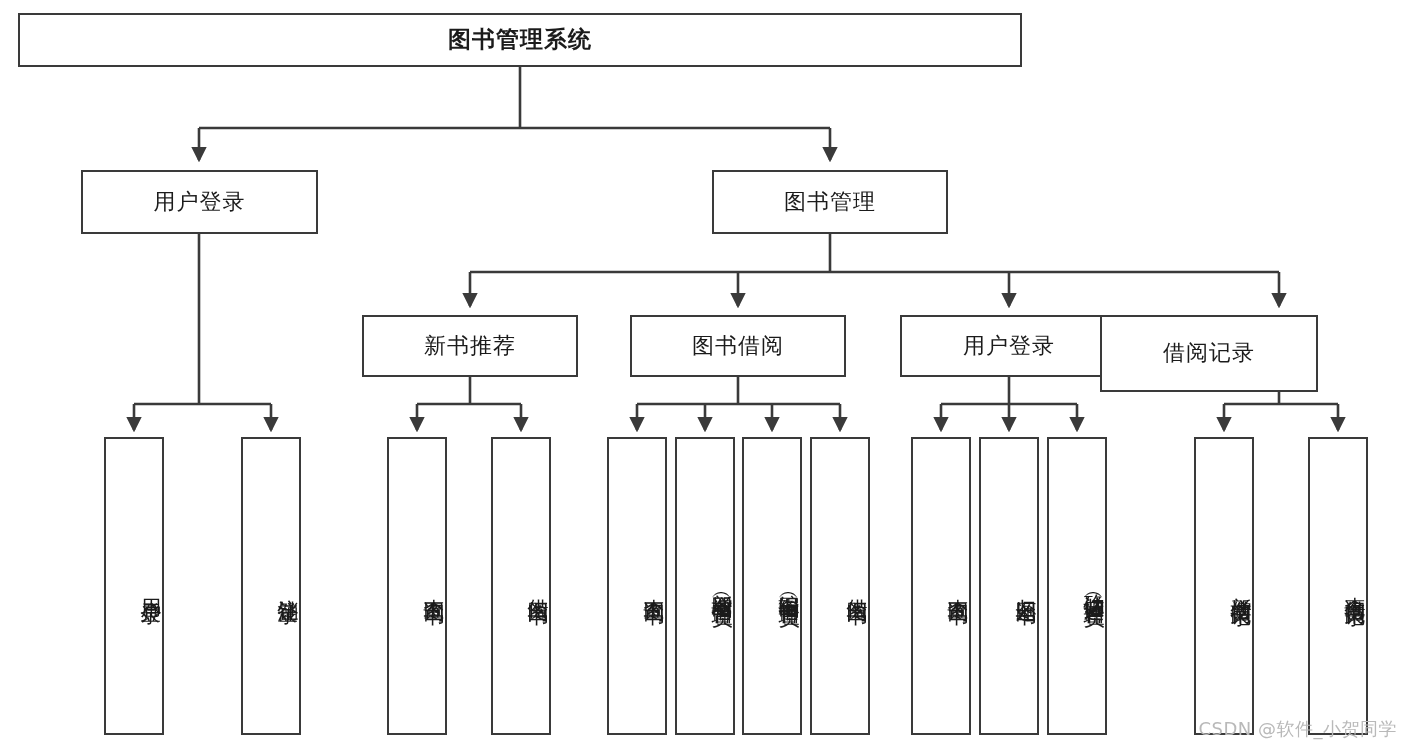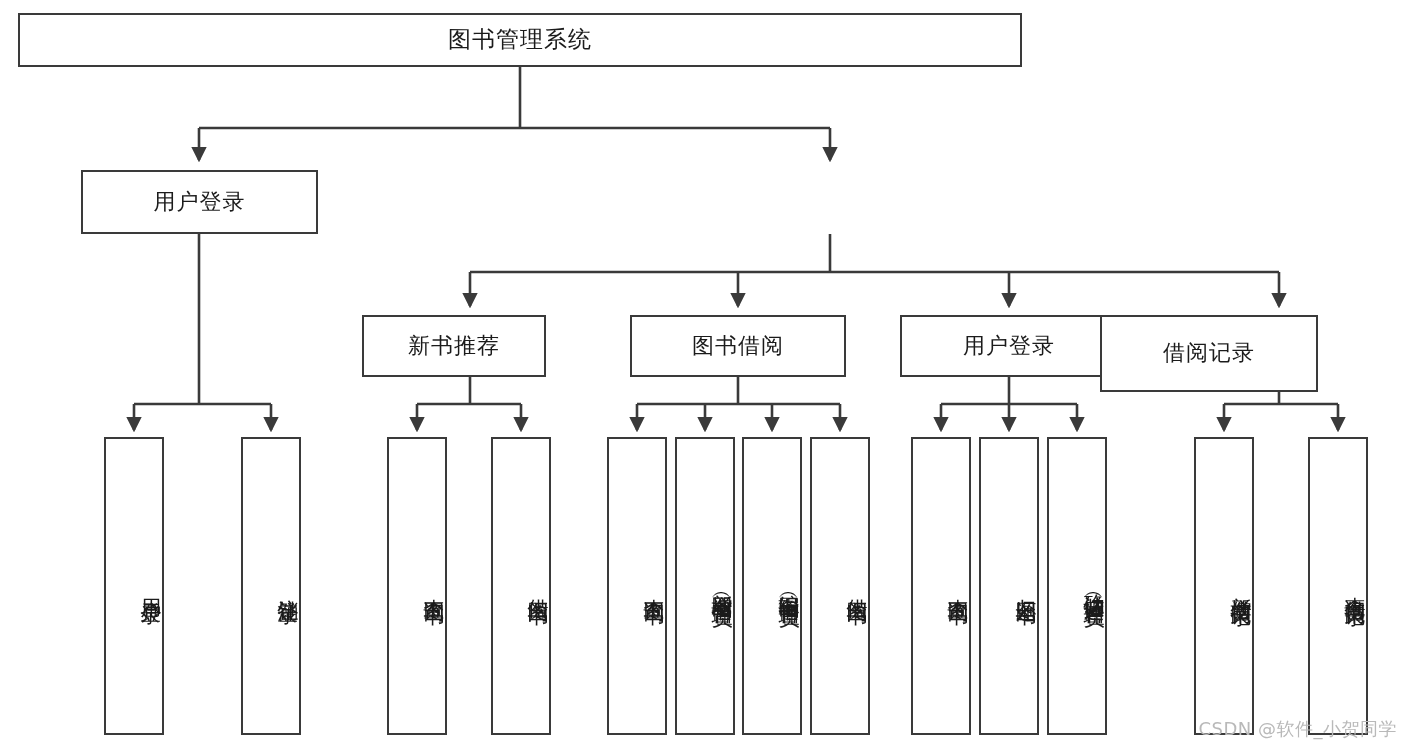--- a/index.html
+++ b/index.html
@@ -37,20 +37,21 @@
     z-index: 2;
   }
   .node.horiz {
     font-size: 22px;
     line-height: 1.1;
     letter-spacing: 1px;
     white-space: nowrap;
   }
   .node.horiz.root {
     font-size: 23px;
+    font-weight: bold;
   }
   .node.vert {
     font-size: 21px;
     letter-spacing: 2px;
     writing-mode: vertical-rl;
     text-orientation: upright;
     line-height: 1.12;
     padding: 6px 0;
     align-items: flex-start;
     justify-content: center;
@@ -128,22 +129,25 @@
     </g>
   </svg>
 
   <div class="node horiz root" style="left:18px; top:13px; width:1004px; height:54px;">
     <span>图书管理系统</span>
   </div>
 
   <div class="node horiz" style="left:81px; top:170px; width:237px; height:64px;">
     <span>用户登录</span>
   </div>
-
-  <div class="node horiz" style="left:362px; top:315px; width:184px; height:62px;">
+  <div class="node horiz" style="left:712px; top:170px; width:236px; height:64px;">
+    <span>图书管理</span>
+  </div>
+
+  <div class="node horiz" style="left:362px; top:315px; width:216px; height:62px;">
     <span>新书推荐</span>
   </div>
   <div class="node horiz" style="left:630px; top:315px; width:216px; height:62px;">
     <span>图书借阅</span>
   </div>
   <div class="node horiz" style="left:900px; top:315px; width:218px; height:62px;">
     <span>用户登录</span>
   </div>
   <div class="node horiz" style="left:1100px; top:315px; width:218px; height:77px;text-align:center;">
     <span>借阅记录</span>

